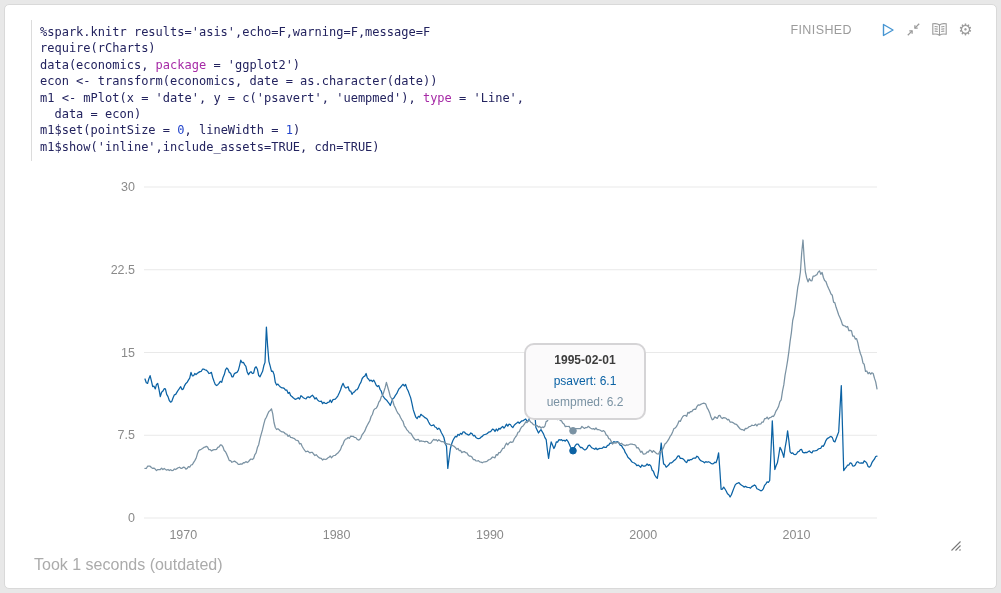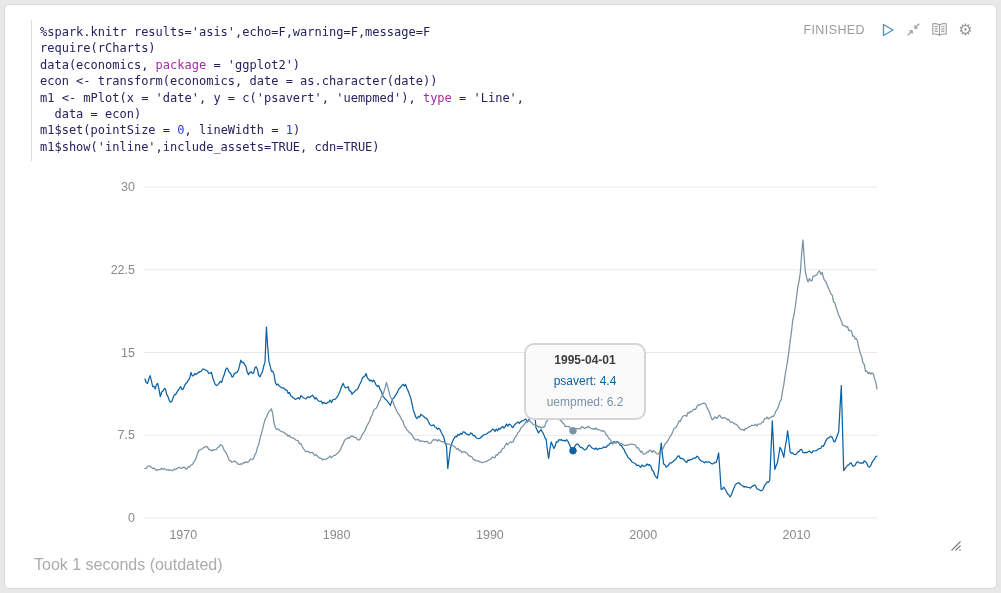--- a/index.html
+++ b/index.html
@@ -9,21 +9,21 @@
         background:#ffffff;border:1px solid #d9d9d9;border-radius:5px;}
   
   .code{position:absolute;left:26px;top:15px;border-left:1px solid #dcdcdc;
         padding:4px 10px 6px 8px;font-family:"DejaVu Sans Mono",monospace;
         font-size:12px;line-height:16.4px;white-space:pre;}
   .tok-base{color:#23235f;}
   .tok-kw{color:#a62aa6;}
   .tok-num{color:#2244cc;}
   
   .controls{position:absolute;top:16px;right:22px;display:flex;align-items:center;gap:9px;}
-  .status{color:#9b9b9b;font-size:12.5px;letter-spacing:.4px;margin-right:5px;}
+  .status{color:#9b9b9b;font-size:12.5px;letter-spacing:.4px;margin-right:18px;}
   .icon-btn{display:inline-flex;align-items:center;justify-content:center;width:17px;height:17px;cursor:pointer;}
   .gear-glyph{font-size:16px;color:#9b9b9b;line-height:1;font-family:"DejaVu Sans",sans-serif;}
   
   .chart-svg{position:absolute;left:0;top:0;}
   
   .tooltip{position:absolute;box-sizing:border-box;width:122px;text-align:center;
            background:#fbfafb;border:2px solid #d5d4d6;border-radius:10px;
            padding:5px 10px;font-size:12px;line-height:21px;}
   .tooltip .tt-date{font-weight:bold;color:#3d3d3d;}
   
@@ -86,23 +86,23 @@
         <text x="484.925" y="534" text-anchor="middle" fill="#8a8a8a" font-size="12.5" font-family="Liberation Sans, sans-serif">1990</text>
         <text x="638.225" y="534" text-anchor="middle" fill="#8a8a8a" font-size="12.5" font-family="Liberation Sans, sans-serif">2000</text>
         <text x="791.525" y="534" text-anchor="middle" fill="#8a8a8a" font-size="12.5" font-family="Liberation Sans, sans-serif">2010</text>
         <path d="M140.0 374.0 L141.3 377.8 L142.6 378.4 L143.8 374.0 L145.1 370.7 L146.4 375.9 L147.7 381.7 L149.0 381.2 L150.3 383.9 L151.5 379.4 L152.7 378.4 L154.0 384.4 L155.3 391.6 L156.6 387.2 L157.9 386.1 L159.2 383.7 L160.4 383.9 L161.7 389.4 L163.0 391.6 L164.3 395.5 L165.6 397.2 L166.8 396.4 L168.1 392.7 L169.4 389.8 L170.7 389.4 L172.0 387.1 L173.3 385.0 L174.5 383.4 L175.7 381.7 L177.0 384.6 L178.3 383.9 L179.6 380.6 L180.9 378.4 L182.2 377.3 L183.4 375.1 L184.7 373.1 L186.0 367.4 L187.3 370.9 L188.6 370.7 L189.8 368.5 L191.0 369.6 L192.4 368.2 L193.7 367.4 L195.0 366.6 L196.3 366.3 L197.5 364.2 L198.7 364.1 L200.0 364.8 L201.3 365.2 L202.6 366.4 L203.9 368.5 L205.2 368.1 L206.4 367.4 L207.7 372.5 L209.0 376.2 L210.3 379.6 L211.6 380.6 L212.8 379.7 L214.0 378.4 L215.3 376.3 L216.7 377.3 L218.0 372.5 L219.3 369.6 L220.5 364.9 L221.7 363.0 L223.0 364.3 L224.3 367.4 L225.6 368.2 L226.9 371.8 L228.1 371.8 L229.4 368.6 L230.7 367.9 L232.0 367.4 L233.3 365.4 L234.5 360.8 L235.8 355.2 L237.1 357.7 L238.4 357.3 L239.6 359.6 L240.9 361.3 L242.2 367.0 L243.5 369.6 L244.8 367.6 L246.0 366.7 L247.3 368.5 L248.6 368.2 L249.9 363.0 L251.1 361.8 L252.4 364.3 L253.7 370.5 L255.0 371.8 L256.3 369.1 L257.6 366.3 L258.8 360.8 L260.0 357.4 L261.4 322.1 L262.6 340.7 L263.9 356.3 L265.2 361.2 L266.5 366.3 L267.8 366.2 L269.1 369.6 L270.3 377.3 L271.6 380.1 L272.9 379.1 L274.1 380.6 L275.4 382.0 L276.7 382.8 L278.0 382.8 L279.2 383.3 L280.5 385.1 L281.8 385.0 L283.1 388.4 L284.4 387.3 L285.6 390.5 L286.9 391.5 L288.2 392.8 L289.5 393.8 L290.7 394.3 L292.0 393.6 L293.3 392.7 L294.6 394.1 L295.9 390.7 L297.1 391.6 L298.4 392.8 L299.7 393.5 L301.0 393.8 L302.2 392.1 L303.5 391.9 L304.8 392.7 L306.1 391.2 L307.4 390.2 L308.6 391.6 L309.9 394.0 L311.2 392.7 L312.5 394.9 L313.7 396.0 L315.0 396.5 L316.3 396.1 L317.6 398.6 L318.9 397.3 L320.1 398.3 L321.4 398.5 L322.7 397.4 L324.0 397.2 L325.2 395.0 L326.5 397.5 L327.8 394.9 L329.1 394.3 L330.3 394.2 L331.6 392.7 L332.9 390.8 L334.2 388.1 L335.5 385.0 L336.8 381.0 L338.1 378.4 L339.3 381.3 L340.5 382.8 L341.8 382.6 L343.1 381.7 L344.4 385.8 L345.7 386.0 L347.0 389.4 L348.2 387.5 L349.5 386.9 L350.8 385.0 L352.1 384.6 L353.3 382.9 L354.6 379.5 L355.9 377.4 L357.2 373.5 L358.5 371.8 L359.8 371.1 L361.1 368.5 L362.3 372.9 L363.6 374.2 L364.8 376.0 L366.1 375.1 L367.4 376.5 L368.7 375.1 L369.9 377.3 L371.2 380.2 L372.5 381.5 L373.8 380.6 L375.1 384.5 L376.3 386.2 L377.6 390.5 L378.9 392.4 L380.2 394.1 L381.4 394.9 L382.7 396.7 L384.0 398.3 L385.3 400.5 L386.6 396.9 L387.8 393.7 L389.1 392.7 L390.4 390.4 L391.7 388.7 L392.9 386.1 L394.2 383.4 L395.5 382.4 L396.8 380.6 L398.1 379.3 L399.3 381.0 L400.6 379.5 L401.9 383.5 L403.2 386.0 L404.4 389.4 L405.7 392.9 L407.0 398.6 L408.3 404.9 L409.6 408.7 L410.8 412.2 L412.1 413.7 L413.4 411.3 L414.7 412.1 L415.9 409.3 L417.2 410.5 L418.5 411.3 L419.8 412.6 L421.0 413.1 L422.3 414.3 L423.6 417.0 L424.9 419.4 L426.2 420.6 L427.4 420.3 L428.7 419.9 L430.0 422.0 L431.3 422.5 L432.5 424.4 L433.8 423.2 L435.1 424.7 L436.4 427.8 L437.7 430.0 L438.9 432.5 L440.2 438.2 L441.5 441.3 L442.8 463.4 L444.1 453.1 L445.4 443.5 L446.6 438.9 L447.8 435.8 L449.1 433.3 L450.4 431.4 L451.7 431.9 L453.0 429.4 L454.3 430.3 L455.5 428.3 L456.8 429.3 L458.1 426.9 L459.4 427.0 L460.7 428.7 L461.9 429.1 L463.2 430.1 L464.5 429.7 L465.8 428.0 L467.0 428.6 L468.3 430.8 L469.6 430.3 L470.9 432.4 L472.2 433.3 L473.4 433.6 L474.7 433.5 L476.0 432.1 L477.3 431.4 L478.5 430.0 L479.8 429.5 L481.1 429.1 L482.4 428.5 L483.6 427.2 L484.9 426.9 L486.2 425.9 L487.5 424.2 L488.8 424.7 L490.0 426.5 L491.3 424.0 L492.6 425.8 L493.9 423.4 L495.1 424.1 L496.4 422.5 L497.7 421.5 L499.0 423.1 L500.3 421.4 L501.5 419.1 L502.8 421.2 L504.1 419.2 L505.4 419.5 L506.6 421.5 L507.9 422.5 L509.2 420.2 L510.5 419.1 L511.8 418.1 L513.0 417.0 L514.3 418.3 L515.6 417.0 L516.9 415.8 L518.1 415.8 L519.4 414.8 L520.7 414.0 L522.0 416.1 L523.3 415.9 L524.5 413.2 L525.8 412.8 L527.1 411.5 L528.4 410.2 L529.7 407.1 L530.9 422.5 L532.2 425.3 L533.5 428.0 L534.7 426.2 L536.0 424.7 L537.3 426.8 L538.6 429.1 L539.9 432.6 L541.2 434.7 L542.4 445.0 L543.6 453.4 L544.9 444.0 L546.2 436.9 L547.5 440.1 L548.9 443.5 L550.1 441.1 L551.3 436.9 L552.6 437.1 L553.9 434.7 L555.2 435.2 L556.5 434.7 L557.7 435.8 L559.0 435.2 L560.3 436.2 L561.6 434.7 L562.9 436.3 L564.2 439.1 L565.5 442.0 L566.7 443.9 L568.0 445.7 L569.2 442.6 L570.5 440.2 L571.8 439.1 L573.1 439.1 L574.3 440.9 L575.6 442.6 L576.9 442.4 L578.2 443.7 L579.5 444.9 L580.7 444.6 L582.0 443.2 L583.3 440.6 L584.6 440.2 L585.8 441.6 L587.1 443.0 L588.4 443.5 L589.7 444.3 L591.0 443.0 L592.2 444.6 L593.5 443.9 L594.8 443.4 L596.1 443.5 L597.3 443.2 L598.6 441.9 L599.9 442.4 L601.2 442.4 L602.5 440.3 L603.7 440.2 L605.0 438.1 L606.3 438.1 L607.6 438.0 L608.8 436.6 L610.1 437.0 L611.4 436.9 L612.7 436.7 L614.0 438.1 L615.2 440.2 L616.5 440.6 L617.8 442.9 L619.1 444.6 L620.3 447.7 L621.6 449.5 L622.9 452.3 L624.2 453.5 L625.5 454.8 L626.7 456.7 L628.0 457.5 L629.3 458.0 L630.6 458.9 L631.8 460.7 L633.1 460.1 L634.4 461.1 L635.7 462.3 L636.9 460.0 L638.2 461.1 L639.5 461.1 L640.8 460.6 L642.1 458.9 L643.3 460.4 L644.6 459.6 L645.9 461.1 L647.2 465.2 L648.4 466.3 L649.7 470.0 L651.0 472.0 L652.3 473.3 L653.6 465.6 L654.9 450.6 L656.2 438.0 L657.4 449.4 L658.6 458.9 L659.9 459.7 L661.2 462.2 L662.5 461.1 L663.8 459.8 L665.1 457.8 L666.3 458.0 L667.6 457.0 L668.9 455.6 L670.2 454.8 L671.4 453.4 L672.7 451.2 L674.0 450.8 L675.3 453.4 L676.5 453.4 L677.8 453.7 L679.1 454.9 L680.4 456.7 L681.7 457.6 L682.9 454.9 L684.2 455.6 L685.5 454.5 L686.8 454.5 L688.0 453.4 L689.3 453.0 L690.6 453.2 L691.9 451.2 L693.2 452.0 L694.4 454.2 L695.7 455.6 L697.0 456.2 L698.3 456.8 L699.5 457.8 L700.8 456.6 L702.1 457.3 L703.4 456.7 L704.7 457.3 L705.9 458.3 L707.2 458.9 L708.5 458.6 L709.8 457.2 L711.0 457.8 L712.3 454.0 L713.6 447.9 L714.9 465.8 L716.1 484.3 L717.4 484.2 L718.7 482.1 L720.0 484.0 L721.3 486.2 L722.5 488.7 L723.8 489.8 L725.1 492.0 L726.4 489.8 L727.6 486.5 L728.9 483.1 L730.2 479.9 L731.5 478.6 L732.8 478.2 L734.0 477.7 L735.3 479.3 L736.6 480.3 L737.9 481.0 L739.1 482.1 L740.4 481.3 L741.7 482.1 L743.0 482.4 L744.3 482.5 L745.5 483.2 L746.8 481.6 L748.1 480.9 L749.4 479.9 L750.6 480.8 L751.9 483.7 L753.2 484.3 L754.5 485.0 L755.8 485.8 L757.0 485.4 L758.3 483.9 L759.6 480.3 L760.9 478.8 L762.1 476.9 L763.4 477.3 L764.7 475.5 L766.0 445.7 L767.3 415.9 L768.5 440.4 L769.8 464.5 L771.1 460.8 L772.4 457.8 L773.7 450.5 L775.0 442.4 L776.2 444.6 L777.5 447.9 L778.8 452.3 L780.1 442.7 L781.4 435.3 L782.6 425.8 L783.9 435.9 L785.1 446.8 L786.4 448.3 L787.7 447.9 L789.0 449.4 L790.2 449.6 L791.5 449.0 L792.8 446.8 L794.1 446.3 L795.4 444.6 L796.6 444.4 L797.9 447.4 L799.2 447.9 L800.5 447.4 L801.7 447.6 L803.0 446.8 L804.3 445.9 L805.6 447.3 L806.9 447.9 L808.1 445.9 L809.4 446.0 L810.7 445.7 L812.0 445.3 L813.2 444.1 L814.5 443.5 L815.8 443.3 L817.1 440.8 L818.4 441.3 L819.6 438.9 L820.9 435.6 L822.2 433.6 L823.5 432.9 L824.7 432.0 L826.0 431.4 L827.3 432.4 L828.6 436.1 L829.9 436.9 L831.1 433.8 L832.4 430.3 L833.7 426.9 L835.0 403.4 L836.3 380.6 L837.5 422.9 L838.7 465.6 L840.0 463.7 L841.3 462.2 L842.6 460.0 L843.9 460.0 L845.2 457.8 L846.5 458.3 L847.7 461.0 L849.0 461.1 L850.3 460.1 L851.6 457.3 L852.8 456.7 L854.1 457.9 L855.4 458.2 L856.7 457.8 L858.0 458.2 L859.2 455.9 L860.5 456.7 L861.8 458.2 L863.1 461.4 L864.3 462.2 L865.6 460.9 L866.9 457.7 L868.2 455.6 L869.5 454.0 L870.7 451.5 L872.0 451.2" fill="none" stroke="#0b62a4" stroke-width="1.25" stroke-linejoin="round" stroke-linecap="round"></path>
         <path d="M140.0 463.4 L141.3 463.5 L142.6 461.2 L143.8 461.1 L145.1 461.2 L146.4 462.5 L147.7 463.4 L148.9 463.1 L150.2 464.1 L151.5 465.6 L152.8 464.6 L154.1 464.5 L155.3 464.5 L156.6 463.1 L157.9 464.6 L159.2 463.4 L160.4 464.5 L161.7 465.1 L163.0 464.5 L164.3 465.5 L165.6 464.7 L166.8 465.6 L168.1 465.4 L169.4 464.0 L170.7 464.5 L171.9 463.6 L173.2 462.8 L174.5 462.2 L175.8 463.3 L177.0 463.3 L178.3 462.2 L179.6 462.3 L180.9 464.1 L182.2 463.4 L183.4 461.7 L184.7 462.2 L186.0 460.0 L187.3 459.7 L188.5 457.6 L189.8 455.6 L191.1 453.3 L192.4 448.8 L193.7 445.7 L194.9 444.8 L196.2 444.3 L197.5 443.5 L198.8 442.4 L200.0 442.2 L201.3 441.3 L202.6 442.1 L203.9 444.7 L205.2 444.6 L206.4 445.9 L207.7 445.1 L209.0 444.6 L210.3 444.7 L211.5 444.3 L212.8 442.4 L214.1 441.9 L215.4 439.9 L216.7 440.2 L217.9 441.8 L219.2 445.5 L220.5 446.8 L221.8 449.4 L223.0 452.2 L224.3 455.6 L225.6 455.6 L226.9 457.3 L228.1 456.7 L229.4 456.1 L230.7 456.9 L232.0 457.8 L233.3 459.4 L234.5 459.4 L235.8 458.9 L237.1 459.1 L238.4 457.7 L239.6 457.8 L240.9 456.6 L242.2 457.5 L243.5 456.7 L244.8 455.0 L246.0 454.0 L247.3 454.5 L248.6 453.5 L249.9 449.5 L251.1 447.9 L252.4 442.6 L253.7 439.7 L255.0 433.6 L256.3 428.8 L257.5 424.7 L258.8 419.2 L260.1 414.4 L261.4 412.2 L262.6 409.3 L263.9 406.4 L265.2 405.5 L266.5 403.8 L267.7 408.6 L269.0 417.5 L270.3 422.5 L271.6 424.5 L272.9 423.7 L274.1 424.7 L275.4 426.0 L276.7 426.8 L278.0 426.9 L279.2 427.5 L280.5 429.0 L281.8 429.1 L283.1 431.4 L284.4 430.2 L285.6 432.5 L286.9 432.7 L288.2 433.2 L289.5 433.6 L290.7 435.0 L292.0 435.4 L293.3 435.8 L294.6 438.9 L295.9 438.5 L297.1 441.3 L298.4 443.5 L299.7 445.3 L301.0 446.8 L302.2 446.2 L303.5 446.7 L304.8 447.9 L306.1 447.4 L307.4 447.4 L308.6 449.0 L309.9 450.6 L311.2 449.7 L312.5 451.2 L313.7 452.4 L315.0 453.2 L316.3 453.4 L317.6 455.0 L318.9 454.0 L320.1 454.5 L321.4 454.2 L322.7 453.0 L324.0 452.3 L325.2 451.0 L326.5 452.8 L327.8 451.2 L329.1 450.5 L330.3 450.3 L331.6 449.0 L332.9 448.0 L334.2 446.4 L335.5 444.6 L336.7 441.2 L338.0 439.3 L339.3 435.8 L340.6 434.0 L341.8 433.8 L343.1 432.5 L344.4 433.3 L345.7 431.1 L347.0 431.4 L348.2 431.3 L349.5 432.4 L350.8 432.5 L352.1 434.3 L353.3 435.1 L354.6 434.7 L355.9 432.8 L357.2 429.6 L358.5 428.0 L359.7 426.2 L361.0 422.9 L362.3 420.3 L363.6 417.9 L364.8 415.8 L366.1 411.5 L367.4 409.5 L368.7 405.1 L369.9 403.8 L371.2 403.2 L372.5 401.1 L373.8 397.2 L375.1 395.5 L376.3 391.7 L377.6 390.5 L378.9 386.5 L380.2 382.4 L381.4 377.3 L382.7 382.0 L384.0 386.5 L385.3 391.6 L386.6 393.5 L387.8 396.0 L389.1 400.5 L390.4 402.9 L391.7 406.0 L392.9 408.2 L394.2 409.6 L395.5 412.5 L396.8 414.8 L398.1 416.7 L399.3 420.8 L400.6 422.5 L401.9 424.9 L403.2 426.1 L404.4 428.0 L405.7 428.2 L407.0 430.1 L408.3 432.5 L409.6 434.0 L410.8 435.2 L412.1 434.7 L413.4 434.3 L414.7 436.5 L415.9 435.8 L417.2 436.2 L418.5 436.3 L419.8 436.9 L421.0 436.4 L422.3 436.5 L423.6 438.0 L424.9 438.4 L426.2 437.8 L427.4 435.8 L428.7 434.3 L430.0 435.2 L431.3 434.7 L432.5 436.1 L433.8 434.7 L435.1 435.8 L436.4 436.6 L437.7 436.6 L438.9 436.9 L440.2 438.9 L441.5 438.5 L442.8 439.1 L444.0 439.1 L445.3 439.8 L446.6 440.2 L447.9 440.7 L449.2 441.4 L450.4 442.4 L451.7 444.3 L453.0 443.4 L454.3 445.7 L455.5 445.3 L456.8 447.6 L458.1 446.8 L459.4 446.6 L460.7 447.7 L461.9 447.9 L463.2 450.1 L464.5 451.2 L465.8 451.2 L467.0 452.1 L468.3 454.5 L469.6 454.5 L470.9 455.8 L472.2 456.0 L473.4 455.6 L474.7 456.9 L476.0 457.1 L477.3 457.8 L478.5 457.0 L479.8 456.8 L481.1 456.7 L482.4 456.0 L483.6 454.8 L484.9 454.5 L486.2 453.5 L487.5 452.0 L488.8 452.3 L490.0 452.8 L491.3 449.6 L492.6 450.1 L493.9 447.5 L495.1 447.6 L496.4 445.7 L497.7 443.3 L499.0 443.2 L500.3 440.2 L501.5 438.1 L502.8 439.8 L504.1 438.0 L505.4 436.9 L506.6 437.3 L507.9 436.9 L509.2 433.9 L510.5 432.0 L511.8 430.3 L513.0 427.3 L514.3 426.7 L515.6 423.6 L516.9 421.7 L518.1 420.9 L519.4 419.2 L520.7 416.9 L522.0 417.6 L523.3 415.9 L524.5 415.4 L525.8 417.2 L527.1 418.1 L528.4 419.7 L529.6 420.0 L530.9 420.3 L532.2 420.7 L533.5 422.1 L534.7 421.4 L536.0 423.2 L537.3 422.0 L538.6 422.5 L539.9 421.1 L541.1 416.6 L542.4 415.9 L543.7 413.2 L545.0 410.8 L546.2 410.4 L547.5 410.6 L548.8 409.5 L550.1 411.5 L551.4 413.9 L552.6 414.6 L553.9 413.7 L555.2 415.3 L556.5 415.8 L557.7 418.1 L559.0 419.0 L560.3 421.6 L561.6 421.4 L562.9 421.5 L564.1 421.4 L565.4 423.6 L566.7 425.2 L568.0 425.8 L569.3 424.9 L570.5 423.6 L571.8 423.5 L573.1 423.6 L574.3 423.7 L575.6 423.6 L576.9 421.4 L578.2 422.4 L579.5 423.4 L580.7 422.5 L582.0 422.6 L583.3 421.3 L584.6 422.5 L585.8 423.3 L587.1 424.0 L588.4 423.6 L589.7 424.5 L591.0 422.9 L592.2 424.7 L593.5 424.7 L594.8 425.0 L596.1 425.8 L597.3 426.3 L598.6 425.6 L599.9 426.9 L601.2 429.9 L602.5 430.7 L603.7 433.6 L605.0 434.0 L606.3 436.6 L607.6 439.1 L608.8 437.7 L610.1 438.1 L611.4 438.0 L612.7 437.1 L614.0 437.7 L615.2 439.1 L616.5 438.3 L617.8 439.6 L619.1 440.2 L620.3 440.7 L621.6 439.9 L622.9 440.2 L624.2 439.5 L625.5 439.0 L626.7 439.1 L628.0 439.4 L629.3 439.6 L630.6 440.2 L631.8 442.9 L633.1 442.7 L634.4 444.6 L635.7 447.3 L636.9 446.2 L638.2 449.0 L639.5 449.0 L640.8 448.6 L642.1 446.8 L643.3 447.2 L644.6 445.2 L645.9 445.7 L647.2 447.4 L648.4 445.6 L649.7 446.8 L651.0 447.9 L652.3 448.9 L653.6 449.0 L654.8 446.3 L656.1 447.1 L657.4 444.6 L658.7 442.1 L659.9 439.1 L661.2 438.0 L662.5 436.2 L663.8 434.2 L665.1 431.4 L666.3 429.9 L667.6 427.0 L668.9 423.6 L670.2 423.0 L671.4 421.6 L672.7 419.2 L674.0 415.9 L675.3 416.4 L676.5 413.7 L677.8 411.5 L679.1 410.5 L680.4 410.4 L681.7 411.3 L682.9 407.4 L684.2 408.2 L685.5 406.5 L686.8 406.5 L688.0 404.9 L689.3 404.2 L690.6 404.4 L691.9 401.6 L693.2 399.9 L694.4 400.2 L695.7 399.4 L697.0 398.8 L698.3 398.2 L699.5 398.3 L700.8 399.1 L702.1 402.9 L703.4 404.9 L704.7 407.9 L705.9 411.7 L707.2 414.8 L708.5 414.1 L709.8 411.9 L711.0 412.6 L712.3 413.4 L713.6 410.7 L714.9 410.4 L716.2 412.7 L717.4 413.5 L718.7 412.6 L720.0 412.8 L721.3 413.5 L722.5 414.8 L723.8 414.4 L725.1 417.1 L726.4 417.0 L727.6 417.4 L728.9 418.2 L730.2 419.2 L731.5 419.4 L732.8 421.0 L734.0 422.5 L735.3 424.0 L736.6 424.6 L737.9 424.7 L739.1 425.6 L740.4 423.4 L741.7 423.6 L743.0 422.7 L744.3 421.5 L745.5 421.4 L746.8 420.2 L748.1 420.5 L749.4 420.3 L750.6 419.1 L751.9 421.0 L753.2 419.2 L754.5 419.1 L755.8 419.0 L757.0 417.0 L758.3 417.1 L759.6 413.6 L760.9 413.7 L762.1 412.1 L763.4 414.1 L764.7 412.6 L766.0 412.3 L767.3 411.2 L768.5 411.5 L769.8 409.1 L771.1 405.8 L772.4 403.8 L773.6 401.4 L774.9 396.7 L776.2 394.9 L777.5 386.1 L778.8 379.9 L780.0 370.7 L781.3 363.5 L782.6 355.7 L783.9 346.4 L785.1 336.4 L786.4 327.6 L787.7 315.5 L789.0 310.1 L790.2 302.2 L791.5 292.3 L792.8 282.1 L794.1 276.1 L795.4 267.0 L796.7 247.7 L798.0 235.0 L799.2 253.8 L800.4 267.0 L801.7 273.0 L803.0 276.9 L804.3 273.7 L805.6 275.7 L806.9 275.8 L808.1 271.1 L809.4 271.2 L810.7 270.3 L812.0 269.6 L813.2 267.1 L814.5 265.9 L815.8 269.3 L817.1 267.4 L818.4 272.5 L819.6 275.4 L820.9 276.5 L822.2 280.2 L823.5 283.3 L824.7 285.8 L826.0 289.0 L827.3 290.3 L828.6 297.1 L829.9 297.9 L831.1 302.3 L832.4 306.0 L833.7 310.0 L835.0 312.7 L836.2 315.8 L837.5 319.9 L838.8 320.6 L840.1 321.0 L841.3 322.1 L842.6 321.5 L843.9 325.7 L845.2 325.4 L846.5 325.9 L847.7 331.2 L849.0 331.0 L850.3 334.1 L851.6 333.6 L852.8 337.6 L854.1 343.9 L855.4 348.5 L856.7 351.9 L858.0 358.1 L859.2 359.3 L860.5 366.3 L861.8 366.0 L863.1 368.8 L864.3 367.4 L865.6 369.2 L866.9 367.8 L868.2 368.5 L869.5 373.4 L870.7 376.9 L872.0 383.9" fill="none" stroke="#7a92a3" stroke-width="1.25" stroke-linejoin="round" stroke-linecap="round"></path>
         <circle cx="568.0" cy="445.7" r="3.3" fill="#0b62a4" stroke="#0b62a4"></circle>
         <circle cx="568.0" cy="425.8" r="3.3" fill="#7a92a3" stroke="#7a92a3"></circle>
       </svg>
 
     <div class="tooltip" id="tooltip" style="left: 519px; top: 338px;">
-      <div class="tt-date">1995-04-01</div>
+      <div class="tt-date">1995-02-01</div>
       <div id="tt-rows">
-          <div style="color: rgb(11, 98, 164);">psavert: 4.4</div>
+          <div style="color: rgb(11, 98, 164);">psavert: 6.1</div>
           <div style="color: rgb(122, 146, 163);">uempmed: 6.2</div>
         </div>
     </div>
 
     <div class="footer">Took 1 seconds (outdated)</div>
 
     <div class="resize">
       <svg width="13" height="13" viewBox="0 0 13 13" stroke="#777" stroke-width="1.1">
         <line x1="2.5" y1="11.5" x2="11.5" y2="2.5"></line>
         <line x1="6.5" y1="11.5" x2="11.5" y2="6.5"></line>

